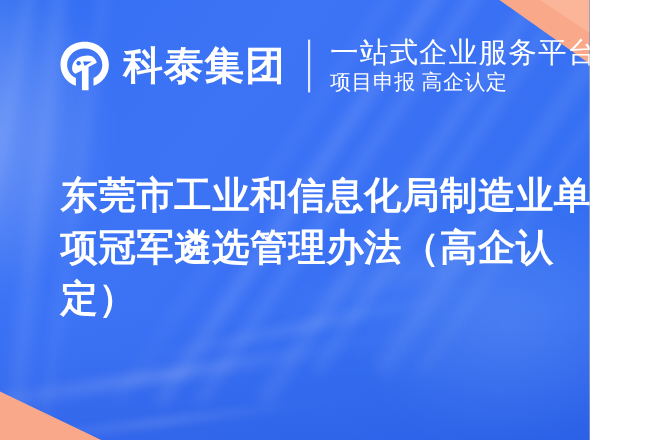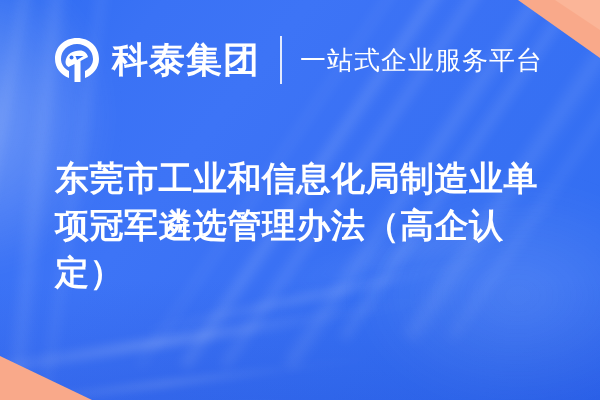--- a/index.html
+++ b/index.html
@@ -6,21 +6,21 @@
     margin: 0;
     padding: 0;
     background: #ffffff;
   }
   body {
     font-family: "Liberation Sans", "DejaVu Sans", sans-serif;
   }
 
   #banner {
     position: relative;
-    width: 600px;
+    width: 536px;
     height: 400px;
     overflow: hidden;
     background: #737373;
   }
 
   
   .bg-base {
     position: absolute;
     inset: 0;
     background:
@@ -228,18 +228,19 @@
       <circle cx="39" cy="45" r="4" fill="#3470f4"></circle>
       <path fill="#3470f4" d="M47 42 L63 42 L50 50 Z"></path>
     </svg>
 
     <div class="brand-name">科泰集团</div>
 
     <div class="divider"></div>
 
     <div class="tagline">
       <div class="tagline-main">一站式企业服务平台</div>
+      <div class="tagline-sub">项目申报 高企认定</div>
     </div>
   </div>
 
   <div class="title">东莞市工业和信息化局制造业单项冠军遴选管理办法（高企认定）</div>
 
 </div>
 
 </body></html>

